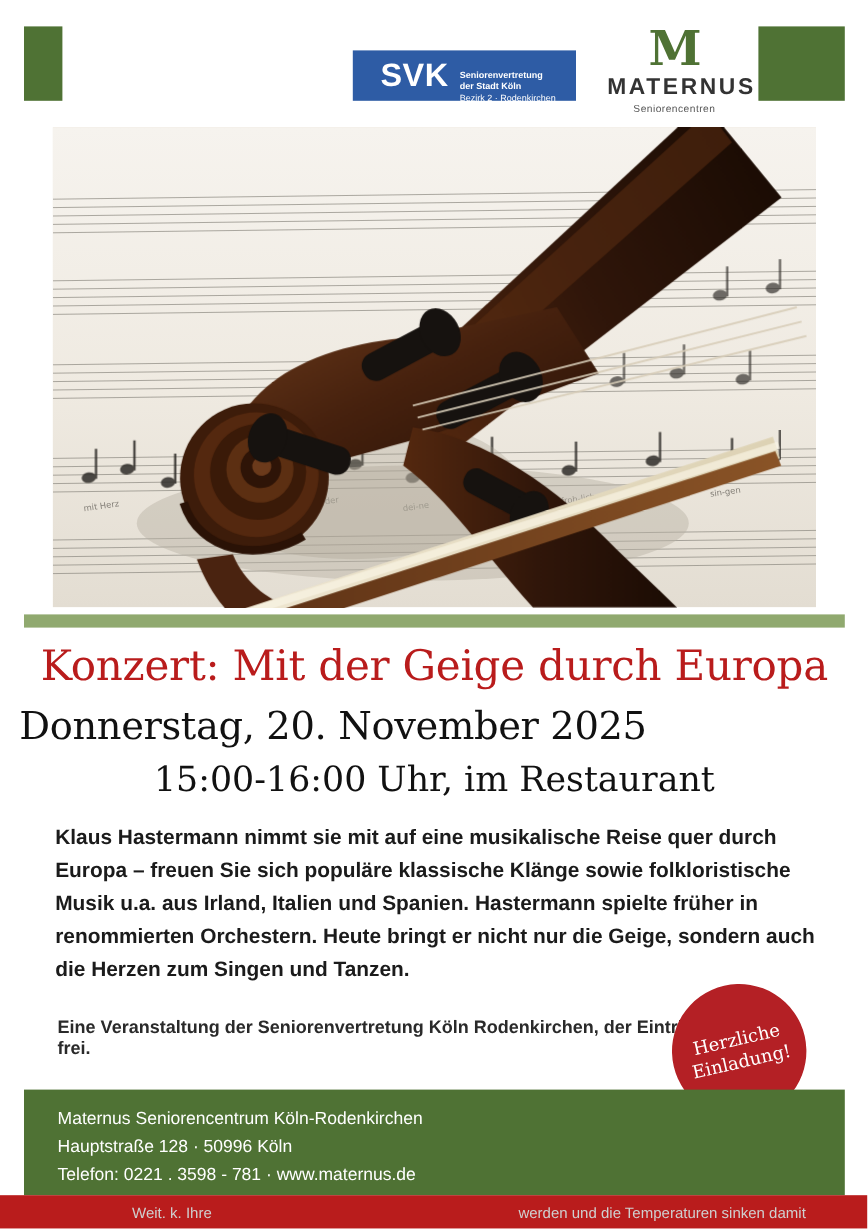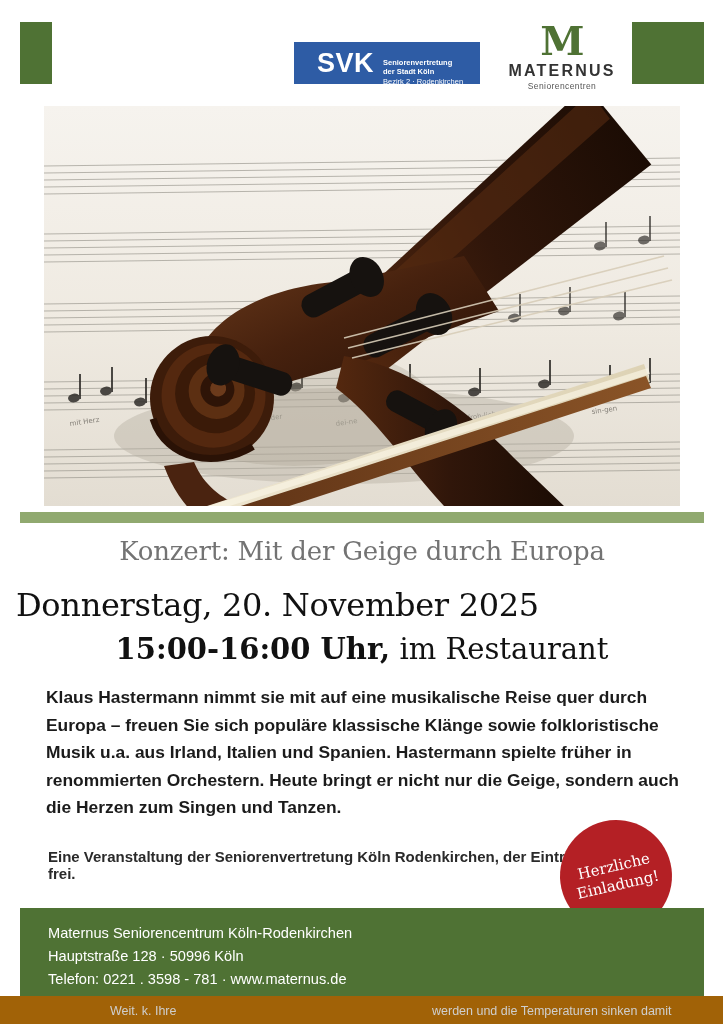--- a/index.html
+++ b/index.html
@@ -80,21 +80,21 @@
   .maternus .m-mark {
     font-family: "DejaVu Serif", serif;
     color: #4f7234;
     font-size: 40px;
     font-weight: bold;
     line-height: 0.95;
     letter-spacing: -1px;
   }
   .maternus .m-name {
     color: #333333;
-    font-size: 16px;
+    font-size: 19px;
     font-weight: bold;
     letter-spacing: 2.2px;
     margin-top: 2px;
   }
   .maternus .m-sub {
     color: #555555;
     font-size: 8.5px;
     letter-spacing: 0.4px;
     margin-top: 1px;
   }
@@ -122,22 +122,22 @@
   }
 
   
   .title-1 {
     position: absolute;
     left: 20px;
     top: 536px;
     width: 684px;
     text-align: center;
     font-family: "DejaVu Serif", serif;
-    font-size: 26px;
-    color: #737373;
+    font-size: 35px;
+    color: #b91c1c;
     letter-spacing: -0.2px;
   }
   .title-2 {
     position: absolute;
     left: 16px;
     top: 586px;
     width: 684px;
     text-align: left;
     font-family: "DejaVu Serif", serif;
     font-weight: normal;
@@ -149,21 +149,21 @@
     position: absolute;
     left: 20px;
     top: 632px;
     width: 684px;
     text-align: center;
     font-family: "DejaVu Serif", serif;
     font-size: 29px;
     color: #111111;
   }
   .title-3 .bold {
-    font-weight: bold;
+    font-weight: normal;
   }
 
   
   .body-text {
     position: absolute;
     left: 46px;
     top: 684px;
     width: 640px;
     font-family: "Liberation Sans", sans-serif;
     font-weight: bold;
@@ -226,21 +226,21 @@
     line-height: 1.58;
   }
 
   
   .bottom-strip {
     position: absolute;
     left: 0;
     top: 996px;
     width: 723px;
     height: 28px;
-    background: #a16207;
+    background: #b91c1c;
     overflow: hidden;
   }
   .bottom-ghost {
     position: absolute;
     top: 8px;
     font-size: 12.5px;
     color: #cfcfcf;
     white-space: nowrap;
   }
   .bottom-ghost.left { left: 110px; }

